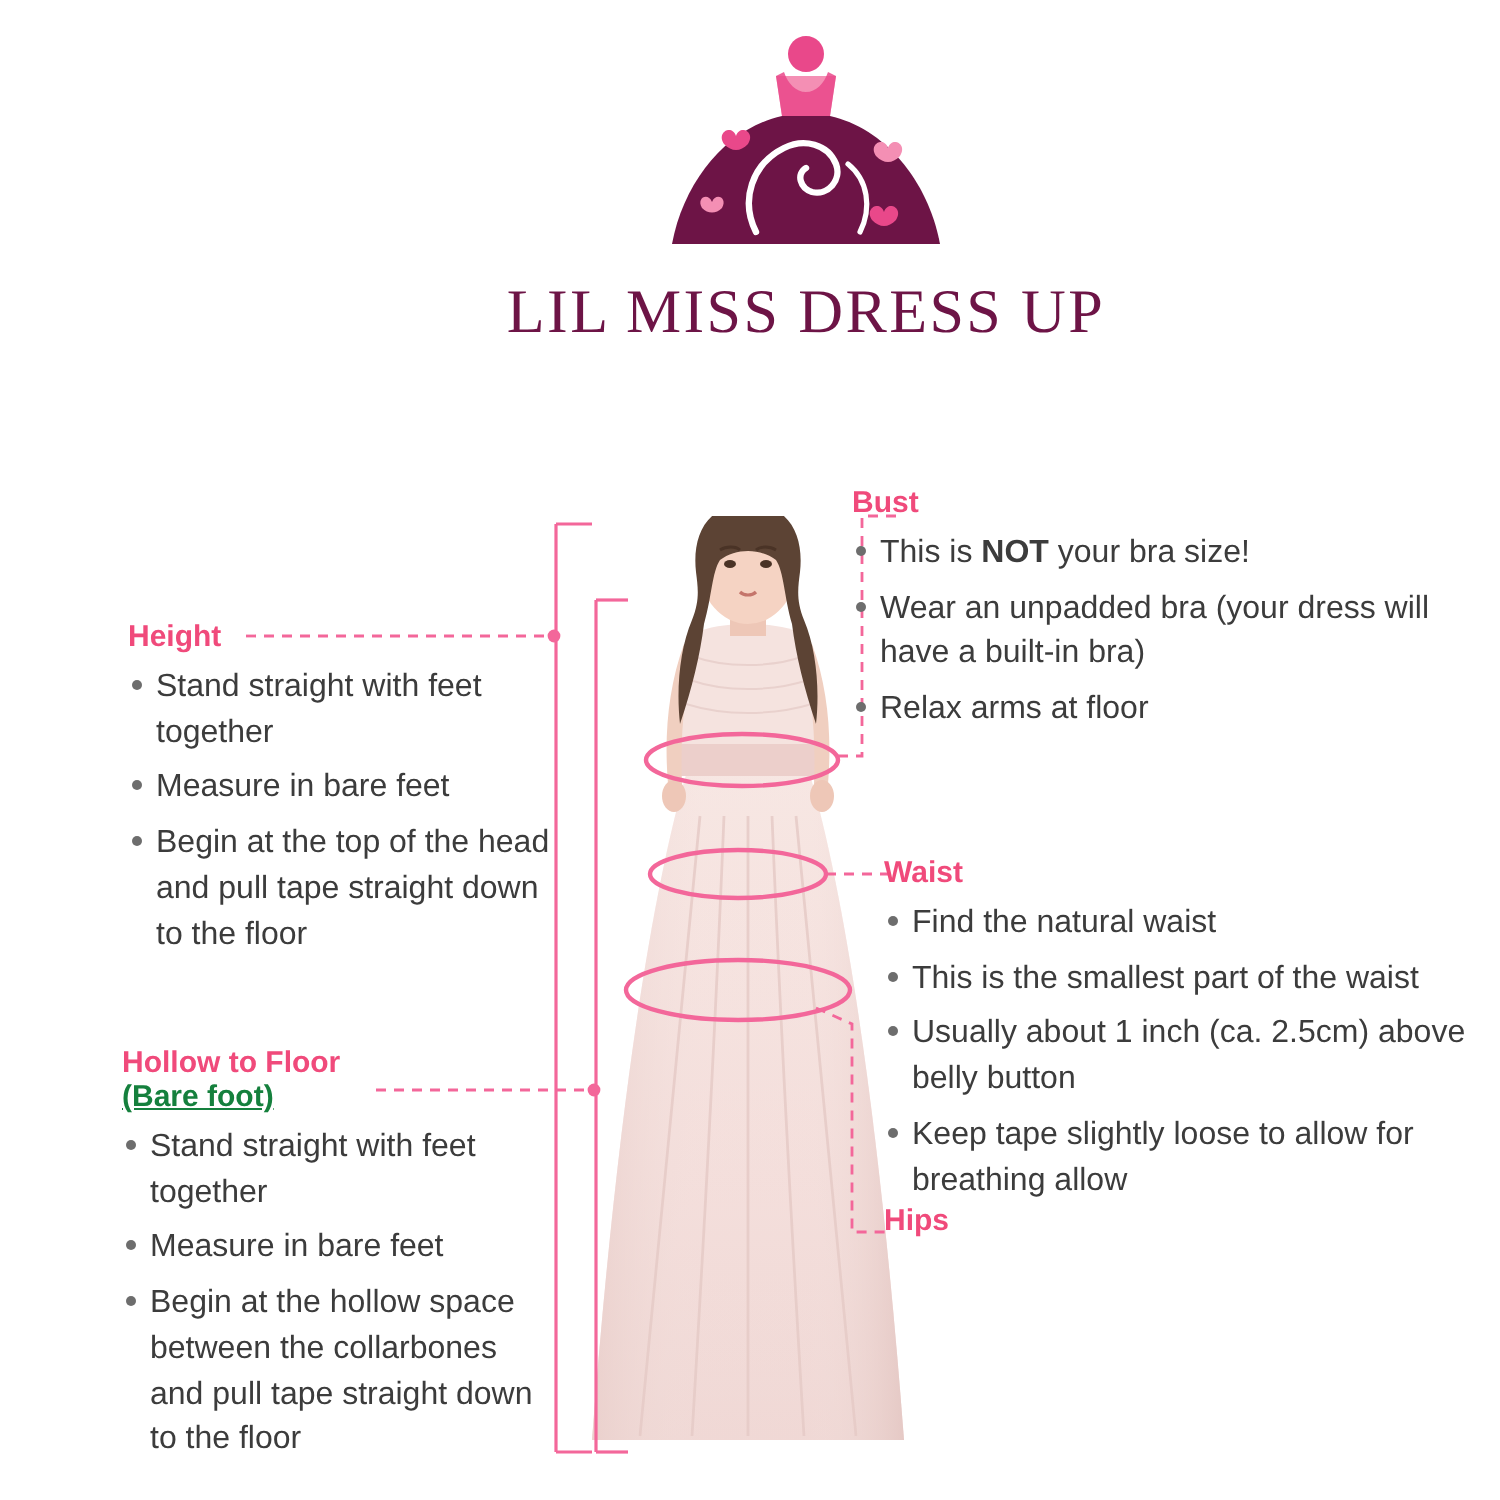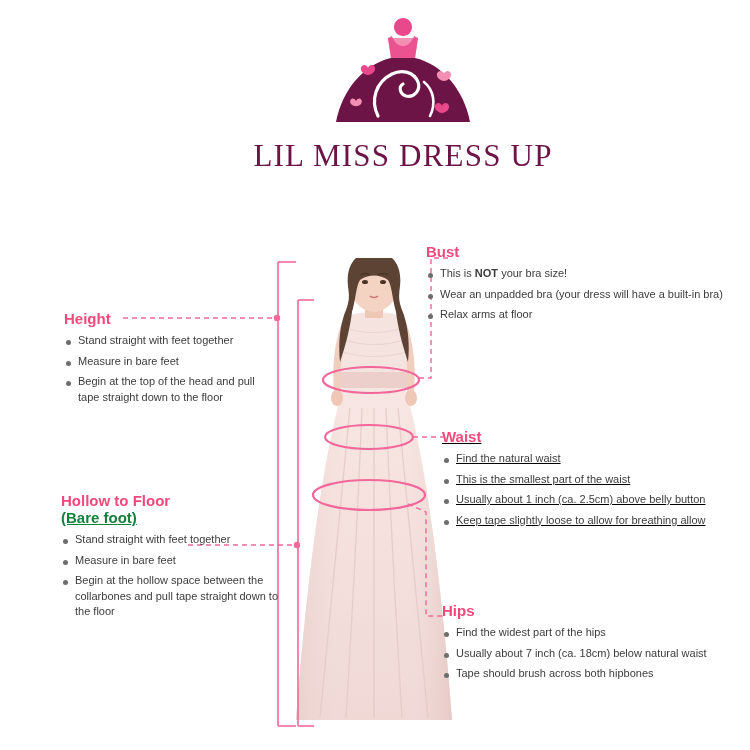--- a/index.html
+++ b/index.html
@@ -79,42 +79,42 @@
   }
   .bullets {
     list-style: none;
     margin: 0;
     padding: 0;
   }
   .bullets li {
     position: relative;
     padding-left: 14px;
     margin-bottom: 5px;
-    font-size: 11px;
+    font-size: 16px;
     line-height: 1.42;
     color: #3c3c3c;
   }
   .bullets li::before {
     content: "";
     position: absolute;
     left: 2px;
     top: 7px;
     width: 5px;
     height: 5px;
     border-radius: 50%;
     background: #6d6d6d;
   }
   .bullets li b {
     font-weight: bold;
   }
 
   #block-height { left: 36px; top: 310px; width: 212px; }
-  #block-hollow { left: 33px; top: 492px; width: 218px; }
+  #block-hollow { left: 33px; top: 523px; width: 218px; }
   #block-bust   { left: 398px; top: 243px; width: 305px; }
-  #block-waist  { left: 414px; top: 428px; width: 305px; text-decoration: underline; }
+  #block-waist  { left: 414px; top: 428px; width: 305px; }
   #block-hips   { left: 414px; top: 602px; width: 305px; }
 </style>
 </head>
 <body>
 
 <div class="page">
 
   <div class="logo-wrap">
     <svg class="logo-mark" width="170" height="120" viewBox="0 0 170 120">
 
@@ -270,20 +270,15 @@
     <ul class="bullets">
       <li>Find the natural waist</li>
       <li>This is the smallest part of the waist</li>
       <li>Usually about 1 inch (ca. 2.5cm) above belly button</li>
       <li>Keep tape slightly loose to allow for breathing allow</li>
     </ul>
   </div>
 
   <div class="block" id="block-hips">
     <h3>Hips</h3>
-    <ul class="bullets">
-      <li>Find the widest part of the hips</li>
-      <li>Usually about 7 inch (ca. 18cm) below natural waist</li>
-      <li>Tape should brush across both hipbones</li>
-    </ul>
   </div>
 
 </div>
 
 </body></html>

